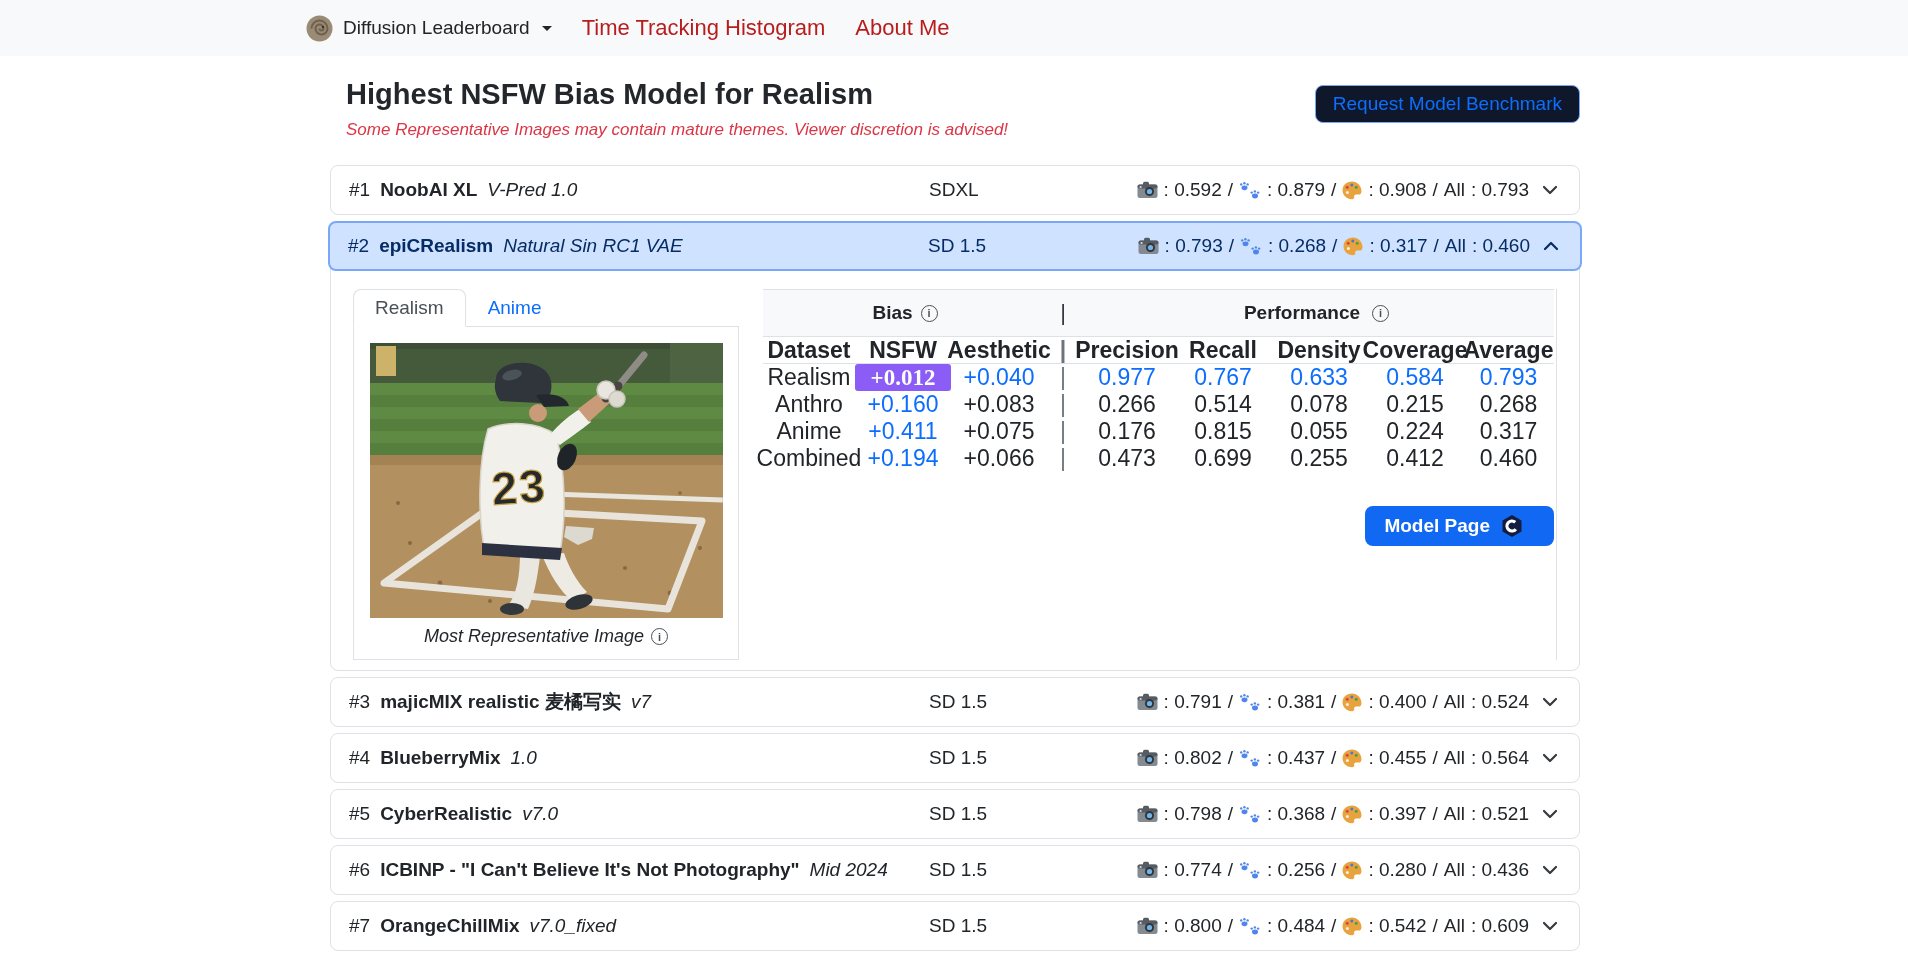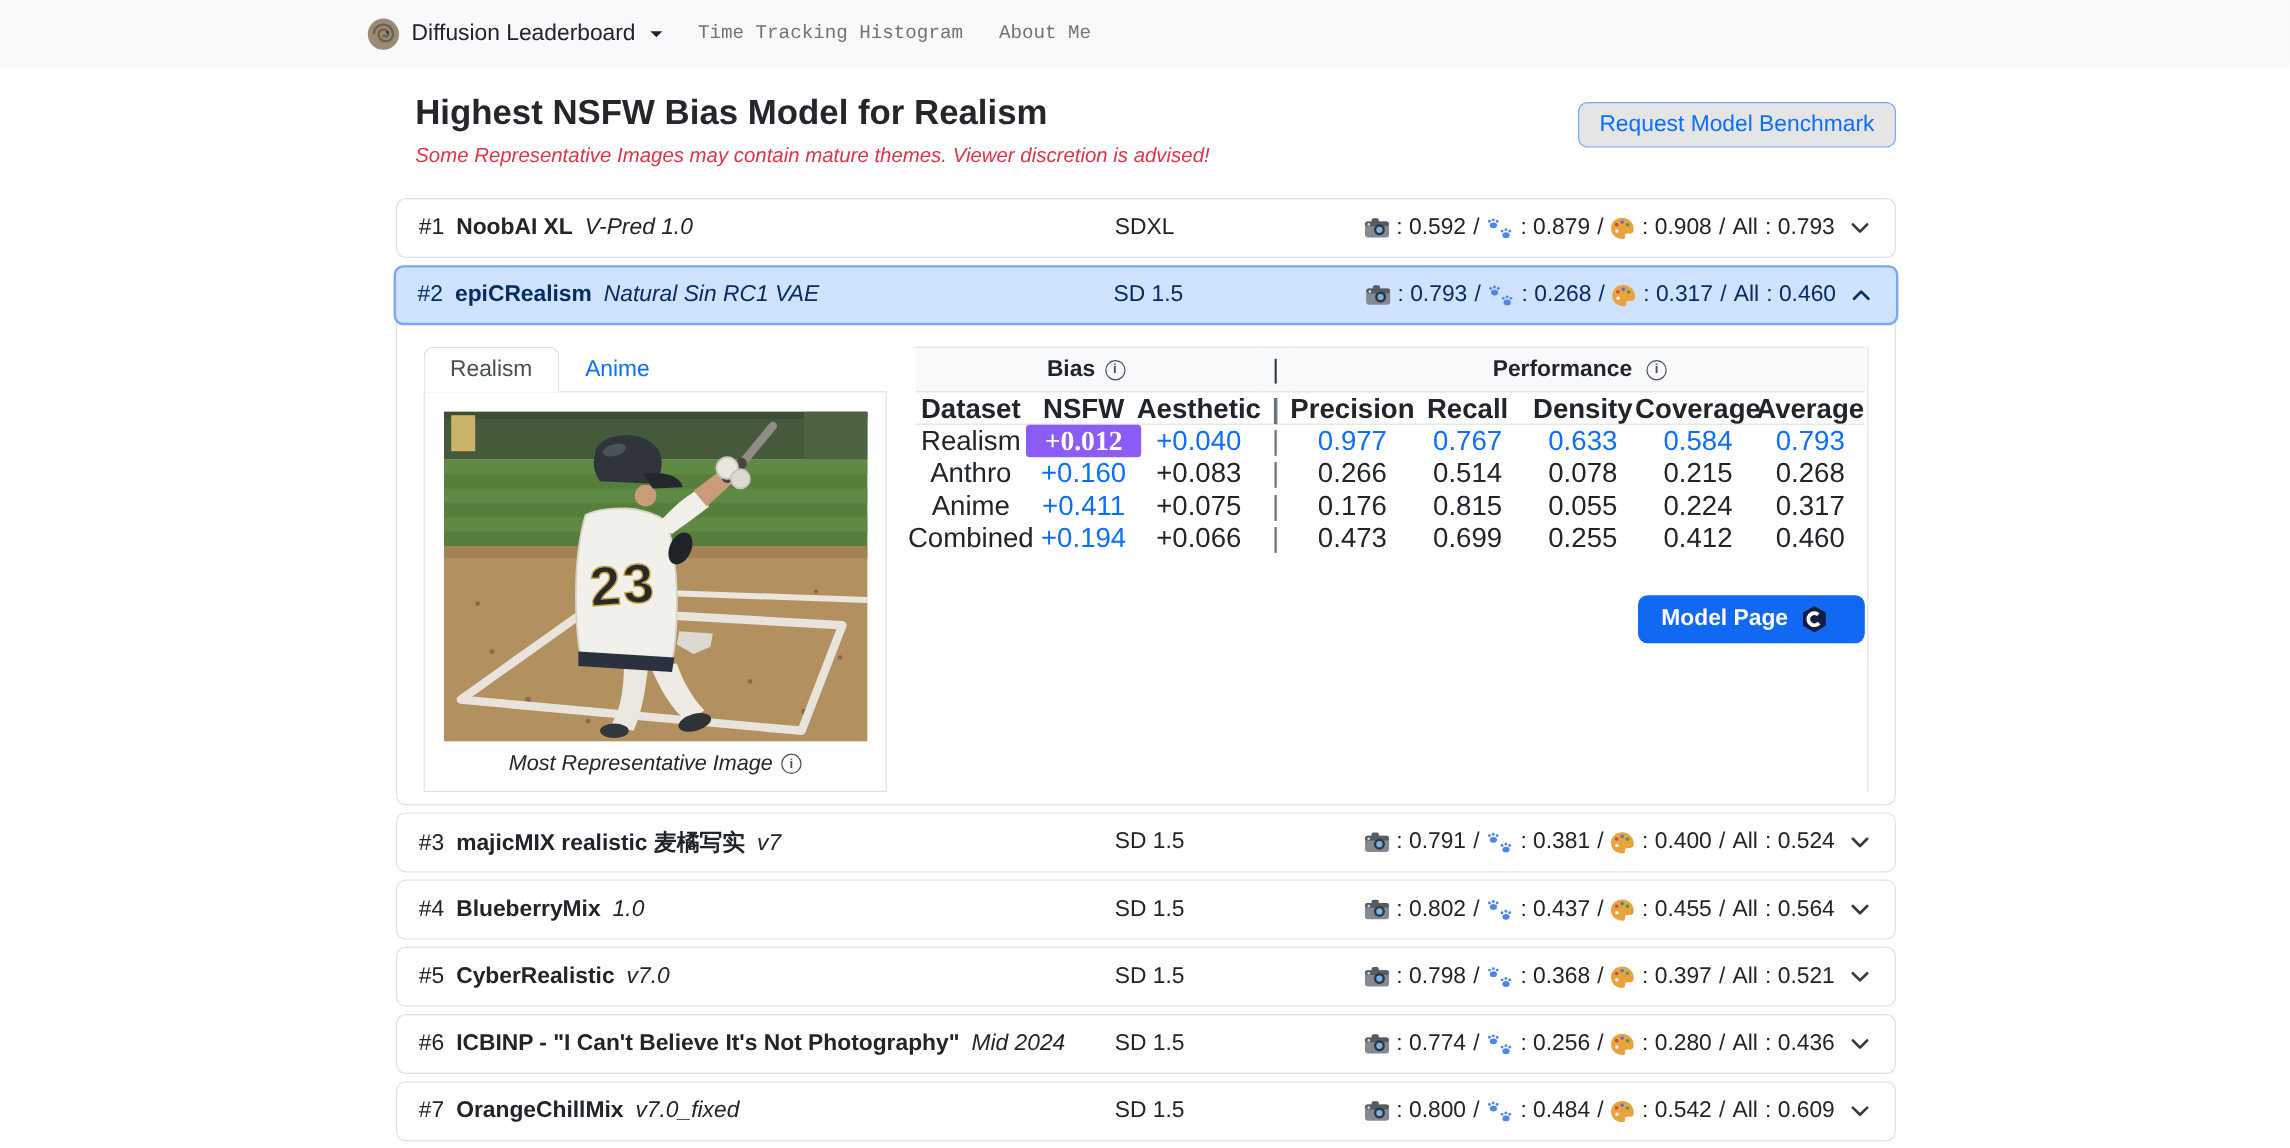--- a/index.html
+++ b/index.html
@@ -9,28 +9,28 @@
     background:#ffffff; color:#212529;
     font-family:"Liberation Sans", sans-serif;
   }
   
   .navbar { height:56px; background:#f8f9fa; display:flex; align-items:center;
             padding-left:306px; gap:30px; }
   .brand { display:flex; align-items:center; gap:10px; font-size:19px; color:#212529; cursor:pointer; }
   .logo { width:27px; height:27px; border-radius:50%; display:inline-block; }
   .caret { width:0; height:0; border-left:5px solid transparent; border-right:5px solid transparent;
            border-top:5px solid #212529; display:inline-block; margin-left:2px; }
-  .nav-link { font-size:16px; color:#737373; cursor:pointer;font-family:Liberation Mono, monospace; }
+  .nav-link { font-size:22px; color:#b91c1c; cursor:pointer; }
   
   .container { width:1250px; margin-left:330px; }
   .page-head { position:relative; margin-top:22px;margin-left:16px; }
   .page-title { font-size:29px; font-weight:700; margin:0; color:#23272b; }
   .warning { color:#dc3545; font-style:italic; font-size:17px; margin:9px 0 0 0; }
   .request-btn { position:absolute; right:0; top:7px; height:38px; padding:0 17px;
-    background:#e5e5e5; color:#0d6efd; border:1px solid #76a9fb; border-radius:8px;
+    background:#0f172a; color:#0d6efd; border:1px solid #76a9fb; border-radius:8px;
     font-size:19px; font-family:inherit; cursor:pointer; }
   
   .list { margin-top:25px; }
   .row-card { border:1px solid #dee2e6; border-radius:8px; background:#fff; margin-bottom:6px; }
   .row-header { display:grid; grid-template-columns:580px 1fr 500px; align-items:center;
     height:48px; padding:0 18px; font-size:19px; cursor:pointer; }
   .cell-left { display:flex; align-items:baseline; gap:10px; white-space:nowrap; }
   .model-name { font-weight:700; }
   .model-version { font-style:italic; }
   .cell-base { text-align:left; }
@@ -54,21 +54,21 @@
   .caption { margin-top:8px; text-align:right; font-style:italic; font-size:18px; color:#23272b;
     display:flex; align-items:center; justify-content:center; gap:7px; }
   .info-circle { display:inline-flex; align-items:center; justify-content:center;
     width:17px; height:17px; border:1.4px solid #495057; border-radius:50%;
     font-size:11px; font-style:normal; font-weight:700; color:#495057; cursor:pointer; }
   .right-col { flex:1; margin-left:24px; border-right:1px solid #dee2e6;
     display:flex; flex-direction:column; }
   
   .grid-table { display:grid; grid-template-columns:92px 96px 96px 32px 96px 96px 96px 96px 91px; }
   .gcell { display:flex; align-items:center; justify-content:center; }
-  .group-row { height:38px; background:#f8f9fa; border-top:1px solid #dee2e6; border-bottom:1px solid #dee2e6;
+  .group-row { height:48px; background:#f8f9fa; border-top:1px solid #dee2e6; border-bottom:1px solid #dee2e6;
     font-weight:700; font-size:19px; gap:8px; }
   .g-bias { grid-column:1/4; }
   .g-perf { grid-column:5/10;gap:12px; }
   .g-sep  { grid-column:4/5; font-weight:400; font-size:22px; color:#343a40; }
   .hdr { height:34px; font-weight:700; font-size:18px; }
   .cell { height:27px; font-size:23px; display:flex; align-items:center; justify-content:center; }
   .sep-col { color:#6c757d; }
   .blue { color:#0d6efd; }
   .cell-selected { background:#8b5cf6; color:#ffffff !important; font-weight:700; border-radius:3px;font-family:Liberation Serif, serif; }
   .model-page-btn { align-self:flex-end; margin-top:34px; margin-right:2px; height:40px;

